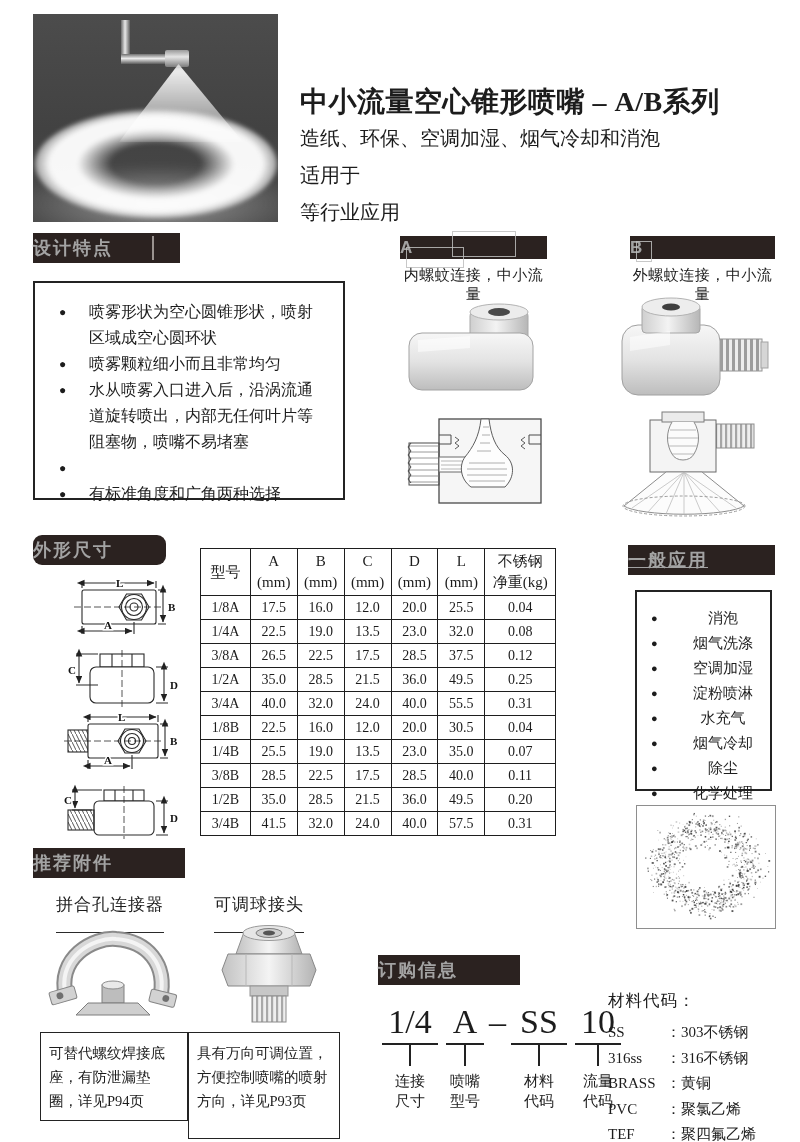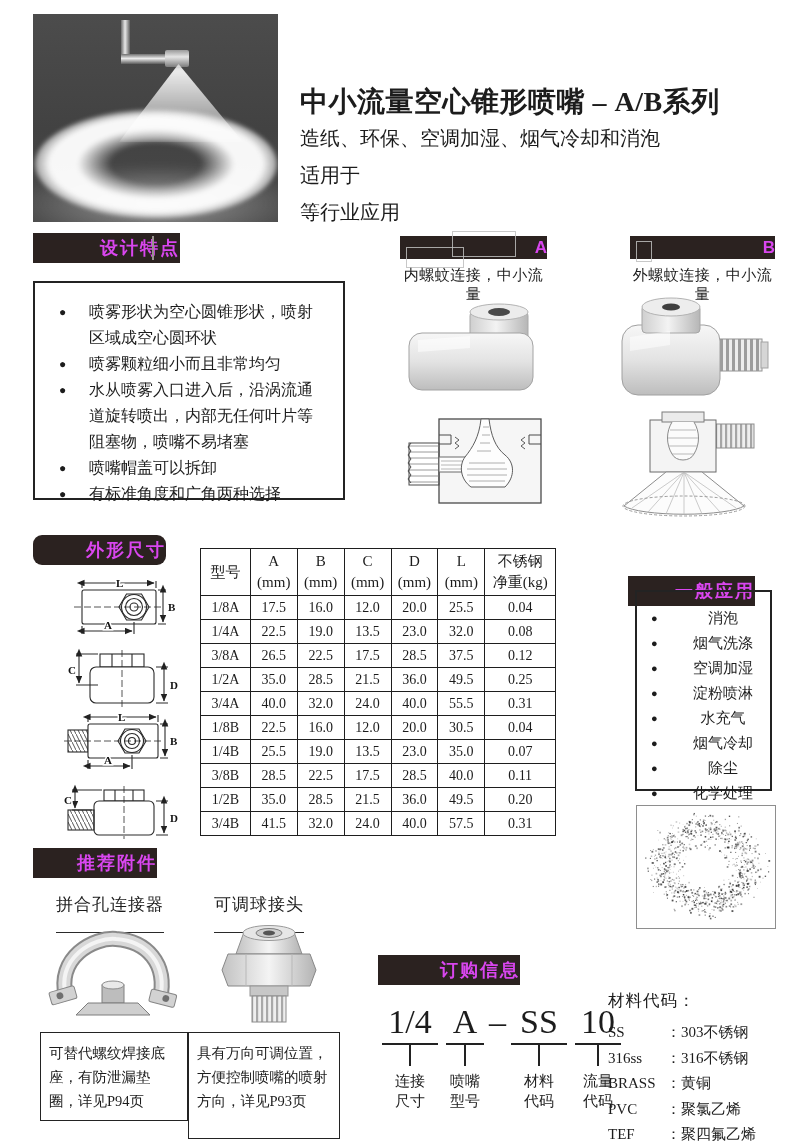--- a/index.html
+++ b/index.html
@@ -27,28 +27,28 @@
     filter:blur(2px); }
   .mist-floor { position:absolute; left:-20px; top:150px; width:290px; height:80px; border-radius:50%;
     background:radial-gradient(ellipse at center,rgba(255,255,255,.45),rgba(255,255,255,0) 70%);
     filter:blur(4px); }
   
   .title { position:absolute; left:300px; top:55px; width:480px;
     font-size:28px; font-weight:600; letter-spacing:.5px;margin-top:28px; }
   .subtitle { position:absolute; left:300px; top:120px; width:480px;
     font-size:20px; line-height:37px; }
   
-  .bar { position:absolute; background:#2b2220; color:#d946ef; text-align:right;
+  .bar { position:absolute; background:#2b2220; color:#a3a3a3; text-align:left;
     font-family:"Liberation Sans","DejaVu Sans",sans-serif; font-weight:bold; }
   .bar-zh { font-size:18px; line-height:30px; height:30px; letter-spacing:2px; }
   .bar-design { left:33px; top:233px; width:147px; }
   .bar-design .notch { position:absolute; right:26px; top:3px; width:2px; height:24px; background:#9a938f; }
   .bar-dims   { left:33px; top:535px; width:133px;border-radius:9px; }
-  .bar-apps   { left:628px; top:576px; width:127px; }
-  .bar-acc    { left:33px; top:848px; width:124px; }
+  .bar-apps   { left:628px; top:545px; width:147px;text-decoration:underline; }
+  .bar-acc    { left:33px; top:848px; width:152px; }
   .bar-order  { left:378px; top:955px; width:142px; }
   .bar-a { left:400px; top:236px; width:147px; height:23px; font-size:17px; line-height:23px; }
   .bar-b { left:630px; top:236px; width:145px; height:23px; font-size:17px; line-height:23px; }
   .wm { position:absolute; border:1px solid rgba(190,190,190,.85); pointer-events:none; }
   .wm1 { left:406px; top:247px; width:58px; height:21px; }
   .wm2 { left:452px; top:231px; width:64px; height:26px; }
   .wm3 { left:636px; top:241px; width:16px; height:21px; }
   
   .features-box { position:absolute; left:33px; top:281px; width:312px; height:219px;
     border:2px solid #232323; padding:16px 0 0 18px; }
@@ -138,21 +138,20 @@
     <div class="li">
       <span class="blt">●</span>
       <span class="txt">喷雾颗粒细小而且非常均匀</span>
       </div>
     <div class="li">
       <span class="blt">●</span>
       <span class="txt">水从喷雾入口进入后，沿涡流通道旋转喷出，内部无任何叶片等阻塞物，喷嘴不易堵塞</span>
       </div>
     <div class="li">
       <span class="blt">●</span>
-      <span class="txt">喷嘴帽盖可以拆卸</span>
       </div>
     <div class="li">
       <span class="blt">●</span>
       <span class="txt">有标准角度和广角两种选择</span>
       </div>
   </div>
 
   <div class="col-caption cap-a">内螺蚊连接，中小流量</div>
   <div class="col-caption cap-b">外螺蚊连接，中小流量</div>
 

